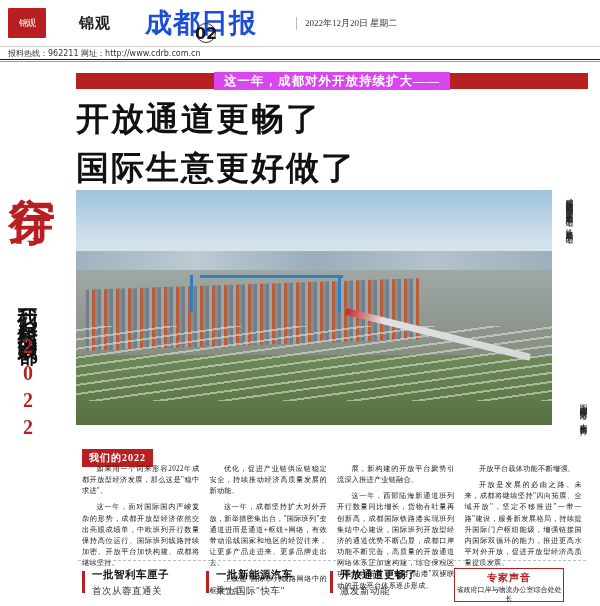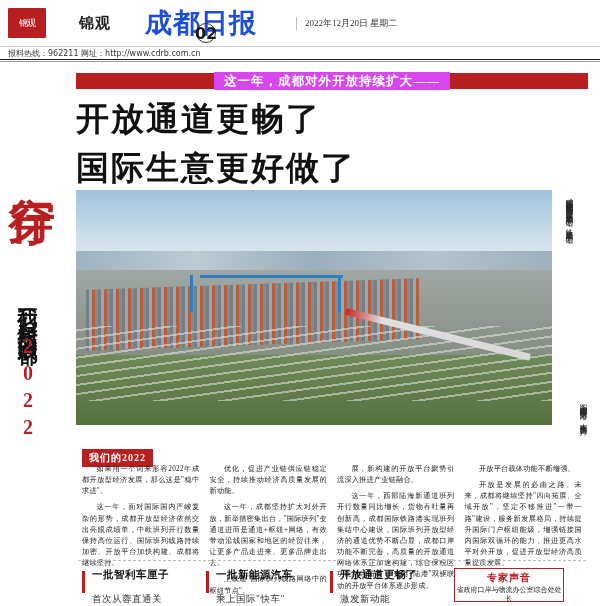--- a/index.html
+++ b/index.html
@@ -333,21 +333,21 @@
   .bitem .t1 {
     font-size: 10.5px;
     font-weight: bold;
     color: #111;
     letter-spacing: .5px;
     line-height: 1.25;
   }
   .bitem .t2 {
     font-size: 9.5px;
     color: #333;
-    margin-top: 12px;
+    margin-top: 4px;
     letter-spacing: .5px;
   }
   .expert-box {
     width: 110px;
     border: 1px solid #b71f20;
     text-align: center;
     padding: 2px 0 1px 0;
     box-sizing: border-box;
     height: 34px;
   }

